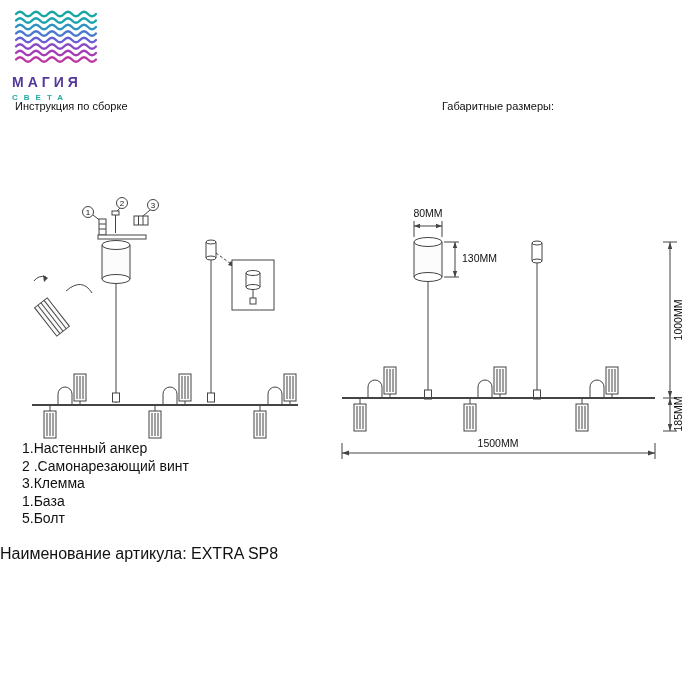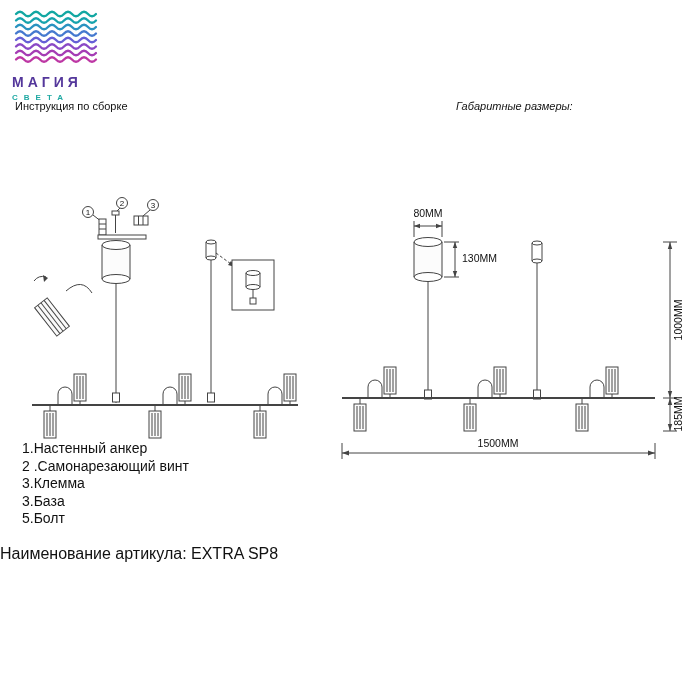--- a/index.html
+++ b/index.html
@@ -6,21 +6,21 @@
   html,body { background:#fff; }
   body { font-family:"Liberation Sans", sans-serif; color:#111; }
   .page { position:relative; width:700px; height:700px; background:#ffffff; overflow:hidden; }
 
   .logo { position:absolute; left:12px; top:8px; width:110px; }
   .logo-title { font-size:14px; font-weight:bold; letter-spacing:4px; color:#54379b; margin-top:6px; }
   .logo-sub { font-size:8px; font-weight:600; letter-spacing:6px; color:#1fa9a3; margin-top:3px; }
 
   .section-title { position:absolute; font-size:11px; color:#111; }
   .section-title.assembly { left:15px; top:100px; }
-  .section-title.dims { left:456px; top:100px;font-style:italic; }
+  .section-title.dims { left:442px; top:100px; }
 
   .wire-legend { position:absolute; left:120px; top:150px; font-size:11.5px; line-height:14.5px; }
 
   .diagram-left  { position:absolute; left:10px;  top:195px; }
   .diagram-right { position:absolute; left:330px; top:193px; }
 
   .parts { position:absolute; left:22px; top:440px; font-size:14px; line-height:17.5px; }
 
   .footer { position:absolute; left:0; top:545px; width:100%; text-align:left; font-size:16px; }
 
@@ -210,19 +210,19 @@
     <text x="132" y="69">130MM</text>
     <text x="352" y="127" text-anchor="middle" transform="rotate(-90 352 127)">1000MM</text>
     <text x="352" y="221" text-anchor="middle" transform="rotate(-90 352 221)">185MM</text>
     <text x="168" y="254" text-anchor="middle">1500MM</text>
   </svg>
 
   <div class="parts">
     <div>1.Настенный анкер</div>
     <div>2 .Самонарезающий винт</div>
     <div>3.Клемма</div>
-    <div>3.База</div>
+    <div>1.База</div>
     <div>5.Болт</div>
   </div>
 
   <div class="footer">Наименование артикула: EXTRA SP8</div>
 
 </div>
 
 </body></html>

